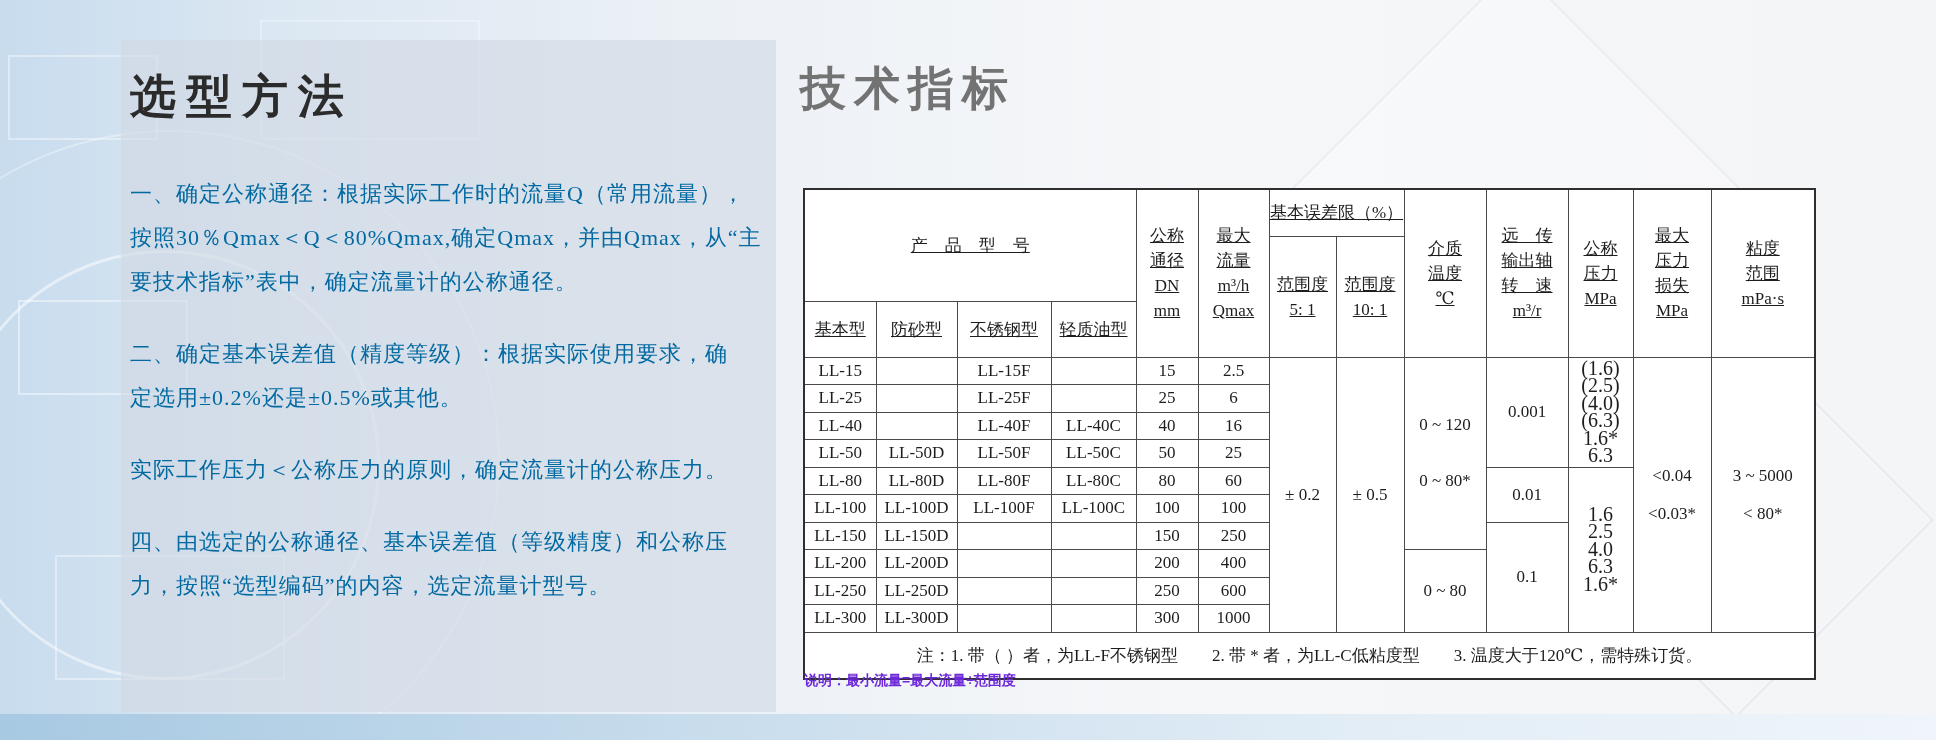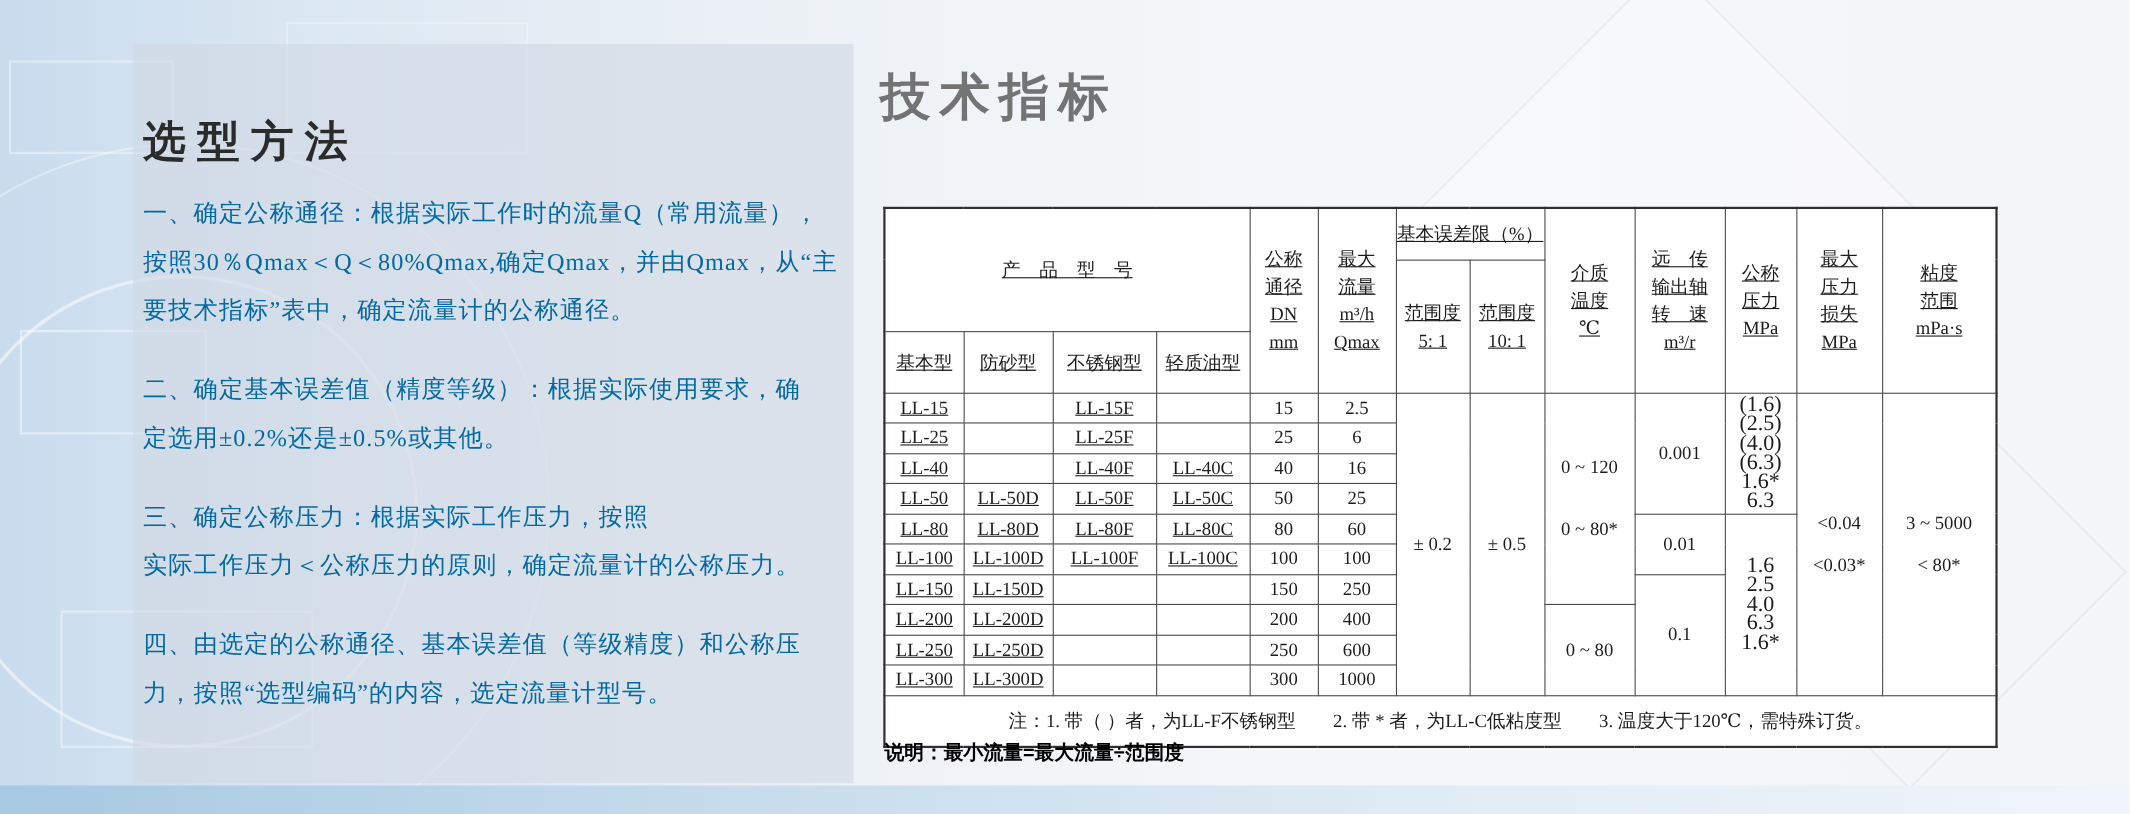--- a/index.html
+++ b/index.html
@@ -22,50 +22,50 @@
         border-color:rgba(215,220,226,.4); background:rgba(255,255,255,.25); }
   .r2 { right:60px; top:380px; width:280px; height:280px; transform:rotate(45deg);
         border-color:rgba(210,216,224,.35); }
   .bottom-band { position:absolute; left:0; bottom:0; width:100%; height:26px; z-index:0;
         background:linear-gradient(to right,#a7c9e2 0%,#c7dcec 35%,#e2edf6 70%,#eff5fa 100%); }
 
   
   .left-panel { position:absolute; left:121px; top:40px; width:655px; height:672px;
         background:rgba(209,216,227,.62); z-index:1; }
   .left-title { position:absolute; left:130px; top:66px; z-index:2;
-        font-size:39px; font-weight:700; letter-spacing:10px; color:#2b2b2b;margin-top:36px; }
+        font-size:46px; font-weight:700; letter-spacing:10px; color:#2b2b2b; }
   .left-text { position:absolute; left:130px; top:172px; width:636px; z-index:2;
         font-size:22px; letter-spacing:1px; color:#0369a1; }
   .left-text .para { margin-bottom:28px; }
   .left-text .line { height:44px; line-height:44px; white-space:nowrap; }
 
   
   .right-title { position:absolute; left:800px; top:58px; z-index:2;
         font-size:46px; font-weight:700; letter-spacing:8px; color:#737373; }
 
   table.spec { position:absolute; left:803px; top:188px; z-index:2;
         border-collapse:collapse; table-layout:fixed; width:1013px;
         background:#fff; border:2px solid #2f2f2f;
         font-size:17px; color:#1d1d1d; }
   table.spec th, table.spec td {
         border:1px solid #4a4a4a; white-space:pre-line;
         text-align:center; vertical-align:middle; font-weight:normal; padding:0; }
   table.spec thead th { line-height:25px;text-decoration:underline; }
   tr.h1 { height:47px; } tr.h2 { height:65px; } tr.h3 { height:56px; }
   table.spec tbody tr { height:27.5px; }
-  td.model-cell { text-align:left; padding-left:7px;text-decoration:underline; }
+  td.model-cell { text-align:left; padding-left:7px; }
   td.merged-cell { }
   .tight  { line-height:17.5px; font-size:20px; }
   .lh-56  { line-height:56px; }
   .lh-38  { line-height:38px; }
   td.note-cell { height:47px; text-align:left; padding-left:8px; white-space:nowrap; }
 
   .table-remark { position:absolute; left:804px; top:672px; z-index:2;
         font-family:"Liberation Sans","DejaVu Sans",sans-serif;
-        font-weight:700; font-size:18px; color:#000000; }
+        font-weight:700; font-size:14px; color:#6d28d9; }
 </style>
 </head>
 <body>
 
 <div class="shape s1"></div>
 <div class="shape s2"></div>
 <div class="shape s3"></div>
 <div class="shape s4"></div>
 <div class="shape s5"></div>
 <div class="shape s6"></div>
@@ -80,21 +80,20 @@
   <div class="para">
     <div class="line">一、确定公称通径：根据实际工作时的流量Q（常用流量），</div>
     <div class="line">按照30％Qmax＜Q＜80%Qmax,确定Qmax，并由Qmax，从“主</div>
     <div class="line">要技术指标”表中，确定流量计的公称通径。</div>
   </div>
   <div class="para">
     <div class="line">二、确定基本误差值（精度等级）：根据实际使用要求，确</div>
     <div class="line">定选用±0.2%还是±0.5%或其他。</div>
   </div>
   <div class="para">
-    <div class="line">三、确定公称压力：根据实际工作压力，按照</div>
     <div class="line">实际工作压力＜公称压力的原则，确定流量计的公称压力。</div>
   </div>
   <div class="para">
     <div class="line">四、由选定的公称通径、基本误差值（等级精度）和公称压</div>
     <div class="line">力，按照“选型编码”的内容，选定流量计型号。</div>
   </div>
 </div>
 
 <div class="right-title">技术指标</div>
 

